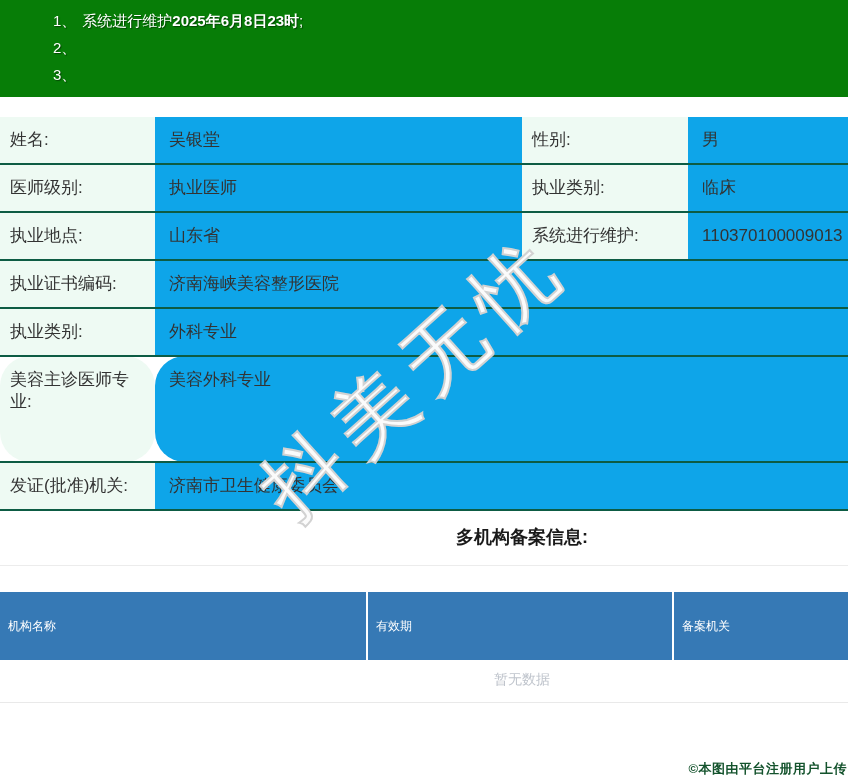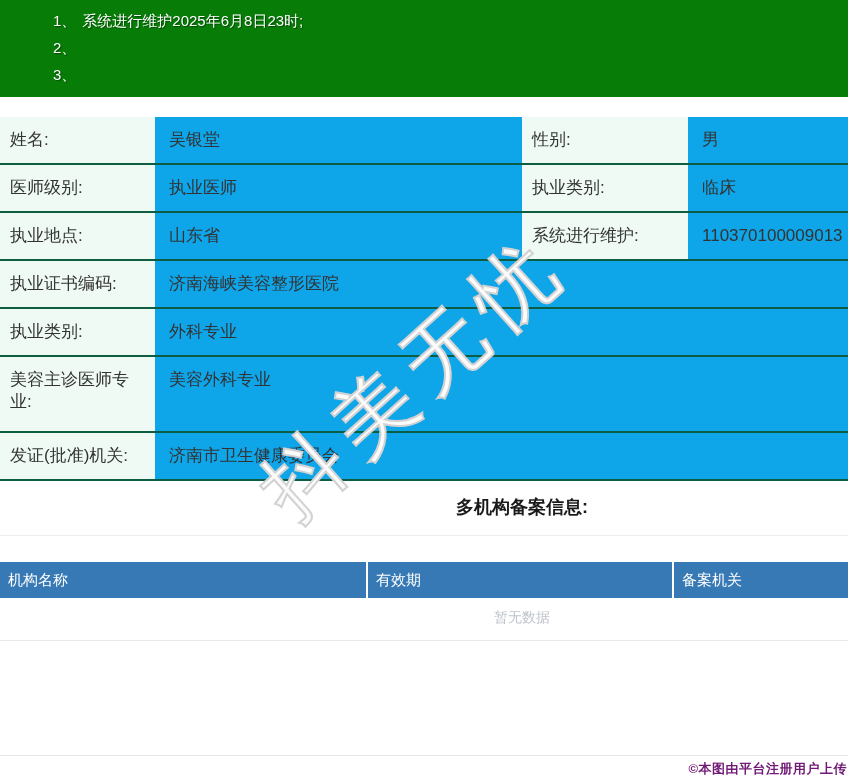--- a/index.html
+++ b/index.html
@@ -14,44 +14,44 @@
   }
   .page{width:1044px;}
 
   
   .banner{width:1044px;height:97px;background:var(--green);padding:7px 0 0 53px;}
   .banner .notice{
     display:flex;color:#fff;font-size:15px;line-height:27px;
     text-shadow:1px 1px 1px rgba(0,0,0,0.45);white-space:nowrap;
   }
   .banner .num{margin-right:6px;}
-  .banner b{font-weight:normal;}
+  .banner b{font-weight:bold;}
 
   
   table.info{width:1044px;border-collapse:collapse;margin-top:20px;table-layout:fixed;}
   table.info td{
     border-bottom:2px solid var(--border-green);
     font-size:17px;line-height:22px;vertical-align:top;padding:12px 8px 12px 14px;
   }
   table.info td.lbl{background:var(--mint);padding-left:10px;padding-right:14px;margin-top:24px;}
   table.info td.val{background:#0ea5e9;}
   .c1{width:155px;} .c2{width:367px;} .c3{width:166px;} .c4{width:356px;}
-  table.info td.tall{padding-bottom:18px;}
+  table.info td.tall{padding-bottom:48px;border-radius:30px;}
 
   
   .section-title{
     width:1044px;text-align:center;font-size:18px;font-weight:bold;color:#1a1a1a;
     padding:14px 0 16px 0;border-bottom:1px solid #ececec;line-height:24px;
   }
 
   
   table.records{width:1044px;border-collapse:collapse;margin-top:26px;table-layout:fixed;}
   table.records th{
-    background:var(--blue);color:#fff;font-weight:normal;font-size:15px;text-align:left;
-    padding:8px 8px;border-right:2px solid #fff;line-height:20px;
+    background:var(--blue);color:#fff;font-weight:normal;font-size:12px;text-align:left;
+    padding:24px 8px;border-right:2px solid #fff;line-height:20px;
   }
   table.records th:last-child{border-right:none;}
   .rc1{width:367px;} .rc2{width:306px;} .rc3{width:371px;}
   table.records td.empty{
     text-align:center;color:var(--empty);font-size:14px;padding:11px 0 13px 0;
     border-bottom:1px solid #e9e9e9;
   }
 
   
   .footer{width:1044px;margin-top:114px;border-top:1px solid var(--line);padding-top:14px;}
@@ -60,21 +60,21 @@
   .wm-diag{
     position:absolute;left:415px;top:378px;
     transform:translate(-50%,-50%) rotate(-42deg);
     font-size:80px;letter-spacing:14px;white-space:nowrap;
     color:rgba(255,255,255,0.92);
     -webkit-text-stroke:2px #d2d2d2;
     text-shadow:0 0 1px #cccccc;
     pointer-events:none;
   }
   .wm-credit{
-    position:absolute;right:1px;bottom:2px;font-size:13px;font-weight:bold;color:#701a75;
+    position:absolute;right:1px;bottom:2px;font-size:13px;font-weight:bold;color:#14532d;
     text-shadow:-1px -1px 0 #fff,1px -1px 0 #fff,-1px 1px 0 #fff,1px 1px 0 #fff,0 1px 0 #fff,0 -1px 0 #fff,1px 0 0 #fff,-1px 0 0 #fff;
     letter-spacing:0.5px;white-space:nowrap;
   }
 </style>
 </head>
 <body>
 
 <div class="page">
 
   <div class="banner">

